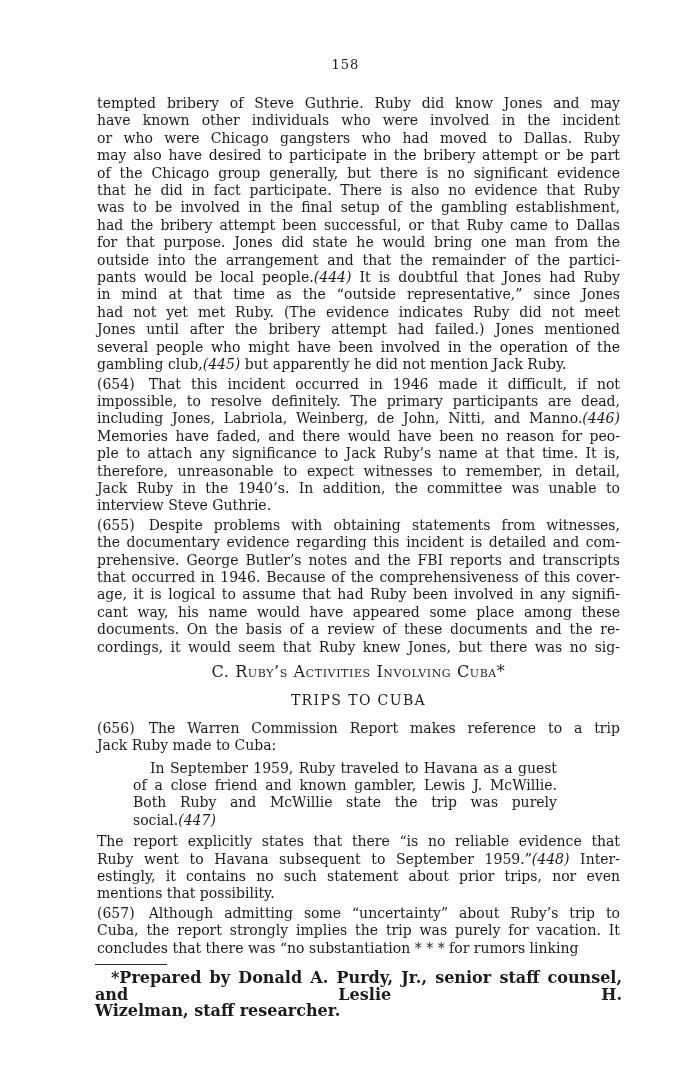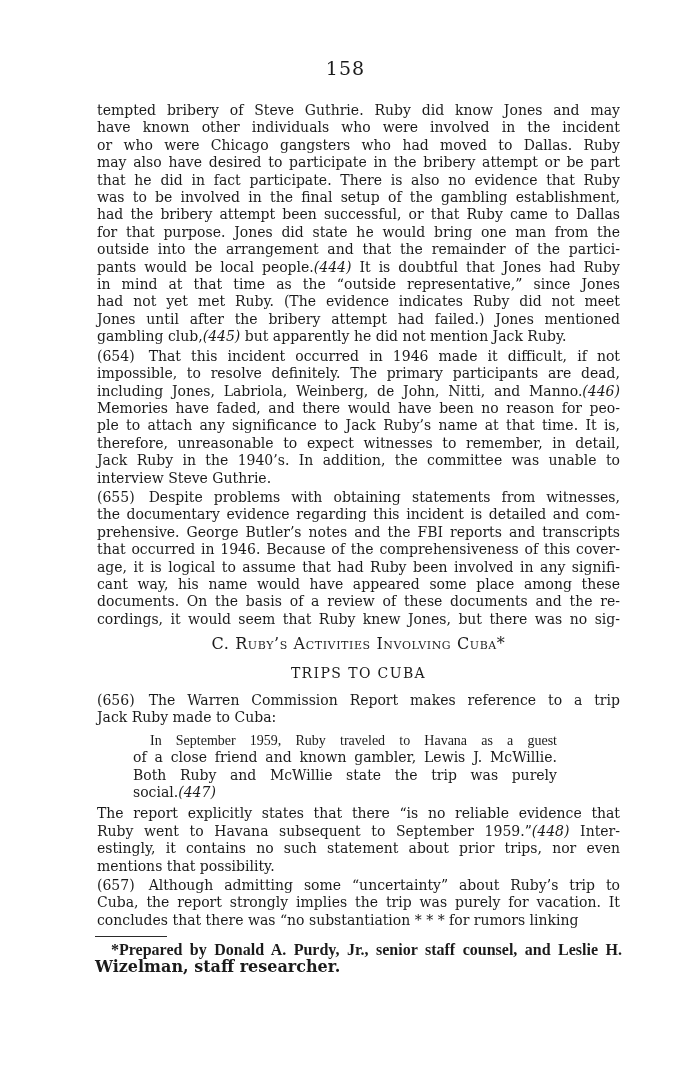--- a/index.html
+++ b/index.html
@@ -9,35 +9,35 @@
     height: 1081px;
     margin: 0 auto;
     background: #ffffff;
     color: #1b1b1b;
     font-family: "DejaVu Serif", serif;
     overflow: hidden;
   }
   .page-number {
     padding-top: 57px;
     text-align: center;
-    font-size: 19px;
+    font-size: 13px;
     letter-spacing: 1px;
   }
   .body-text {
     margin: 23px 69px 0 95px;
     font-size: 14px;
     line-height: 17.4px;
   }
   .block { margin: 2px; }
   .line {
     text-align: justify;
     text-align-last: justify;
   }
   .line.last { text-align-last: left; }
-  .line.first-indent { text-indent: 17px; font-family: Liberation Serif, serif; }
+  .line.first-indent { text-indent: 17px; }
   .quote {
     margin: 5px 65px 4px 38px;
   }
   .heading {
     margin-top: 7px;
     text-align: center;
     font-variant: small-caps;
     font-size: 16px;
     letter-spacing: 0.6px;
     white-space: nowrap;
@@ -70,29 +70,31 @@
 
 <div class="page">
   <div class="page-number">158</div>
 
   <div class="body-text">
       <div class="block para">
         <div class="line">tempted bribery of Steve Guthrie. Ruby did know Jones and may</div>
         <div class="line">have known other individuals who were involved in the incident</div>
         <div class="line">or who were Chicago gangsters who had moved to Dallas. Ruby</div>
         <div class="line">may also have desired to participate in the bribery attempt or be part</div>
+        <div class="line">of the Chicago group generally, but there is no significant evidence</div>
         <div class="line">that he did in fact participate. There is also no evidence that Ruby</div>
         <div class="line">was to be involved in the final setup of the gambling establishment,</div>
         <div class="line">had the bribery attempt been successful, or that Ruby came to Dallas</div>
         <div class="line">for that purpose. Jones did state he would bring one man from the</div>
         <div class="line">outside into the arrangement and that the remainder of the partici-</div>
         <div class="line">pants would be local people.<i>(444)</i> It is doubtful that Jones had Ruby</div>
         <div class="line">in mind at that time as the “outside representative,” since Jones</div>
         <div class="line">had not yet met Ruby. (The evidence indicates Ruby did not meet</div>
         <div class="line">Jones until after the bribery attempt had failed.) Jones mentioned</div>
+        <div class="line">several people who might have been involved in the operation of the</div>
         <div class="line last">gambling club,<i>(445)</i> but apparently he did not mention Jack Ruby.</div>
       </div>
       <div class="block para">
         <div class="line">(654) That this incident occurred in 1946 made it difficult, if not</div>
         <div class="line">impossible, to resolve definitely. The primary participants are dead,</div>
         <div class="line">including Jones, Labriola, Weinberg, de John, Nitti, and Manno.<i>(446)</i></div>
         <div class="line">Memories have faded, and there would have been no reason for peo-</div>
         <div class="line">ple to attach any significance to Jack Ruby’s name at that time. It is,</div>
         <div class="line">therefore, unreasonable to expect witnesses to remember, in detail,</div>
         <div class="line">Jack Ruby in the 1940’s. In addition, the committee was unable to</div>

